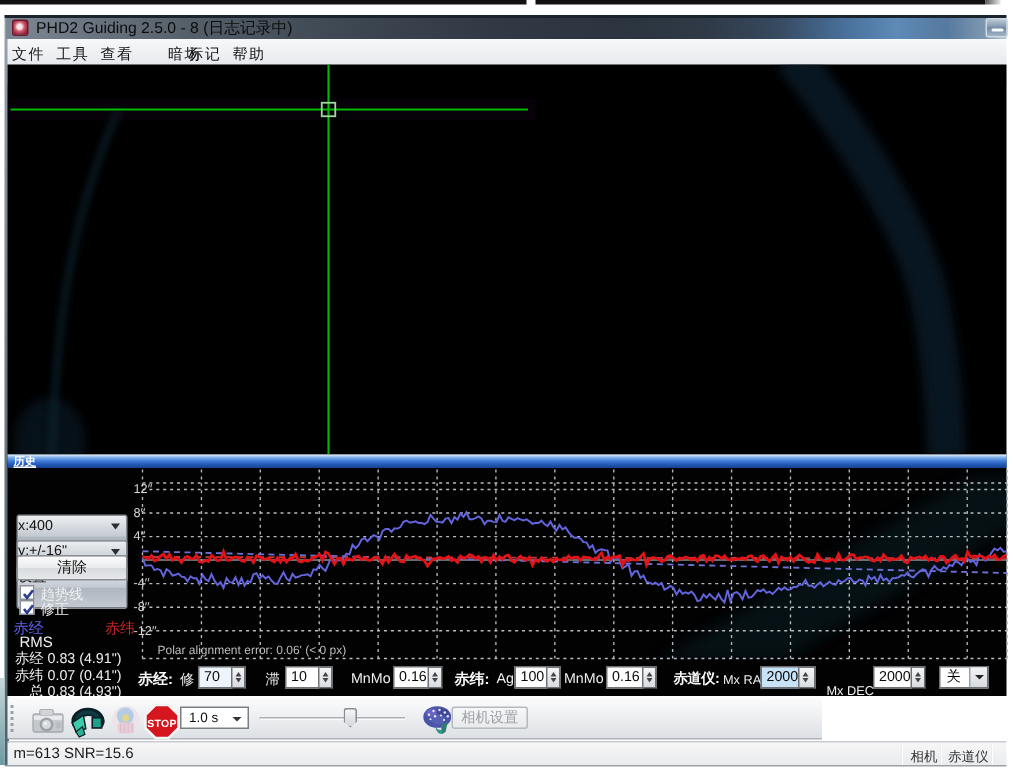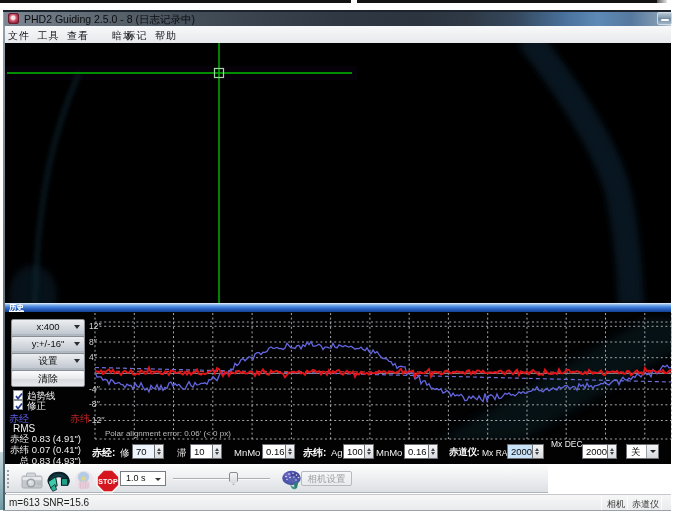--- a/index.html
+++ b/index.html
@@ -14,21 +14,21 @@
 #title-ic{left:4px;top:1px;width:11px;height:11px;border-radius:2px;background:radial-gradient(circle at 45% 42%,#f6e8ea 22%,#d05a70 45%,#93223c 78%);border:1px solid #6d1a2e;}
 #title-tx{left:20px;top:0;width:400px;height:14px;line-height:14px;font-size:10.5px;color:#0c0c0c;white-space:nowrap;}
 #minbtn{left:653px;top:0px;width:15px;height:13px;border:1px solid #cfd9e2;border-radius:2px;background:linear-gradient(#b9c9d6,#8298ab 45%,#718ba1 50%,#9fb4c6);}
 #minbtn div{left:3px;top:6px;width:8px;height:2px;background:#f6fafd;border-radius:1px;}
 #menubar{left:5px;top:26px;width:666px;height:31px;background:linear-gradient(#f7f8f9,#e3e6ea 70%,#d5d9de);border-bottom:1px solid #b8bdc4;}
 .mi{top:3px;font-size:10px;color:#16161a;letter-spacing:1px;}
 #imgarea{left:5px;top:43px;width:666px;height:260px;background:#000;}
 #hist{left:5px;top:303px;width:666px;height:161px;background:#020203;}
 #histcap{left:0;top:0;width:666px;height:8.5px;background:linear-gradient(#eaf3fc,#7fb0ea 22%,#3f7cd8 48%,#2158b4 75%,#154293);}
 #histcap span{position:absolute;left:4px;top:-0.5px;font-size:7.5px;font-weight:bold;color:#fff;line-height:9px;text-decoration:underline;}
-.dd{left:6px;width:74px;height:29px;border:1px solid #8a8f96;border-radius:2px;background:linear-gradient(#eceef0,#c4cad2 50%,#aeb6bf 52%,#c3cad2);color:#111;font-size:9.5px;text-align:center;line-height:13.5px;}
+.dd{left:6px;width:74px;height:29px;border:1px solid #8a8f96;border-radius:2px;background:linear-gradient(#eceef0,#c4cad2 50%,#aeb6bf 52%,#c3cad2);color:#111;font-size:9.5px;line-height:13.5px;margin-top:24px;}
 .dd i{position:absolute;right:4px;top:5px;width:0;height:0;border-left:3.5px solid transparent;border-right:3.5px solid transparent;border-top:4px solid #2a2e33;}
 #btnclear{left:6px;top:67px;width:74px;height:17px;border:1px solid #8a8f96;border-radius:2px;background:linear-gradient(#fcfcfc,#e8eaec 50%,#d8dbde 52%,#e6e8ea);color:#111;font-size:10px;text-align:center;line-height:15px;}
 .cb{left:8px;width:10px;height:10px;background:#fdfdfd;border:1px solid #8a8f96;}
 .cb svg{position:absolute;left:0;top:0;}
 .cblbl{left:22px;font-size:9.5px;color:#f2f2f2;}
 #lra{left:4px;top:108.5px;font-size:10px;color:#6060f0;}
 #ldec{left:65px;top:108.5px;font-size:10px;color:#c22525;}
 #lrms{left:8px;top:119.5px;font-size:10px;color:#f2f2f2;}
 .stat{left:0;width:76px;text-align:right;font-size:9.5px;color:#f0f0f0;white-space:nowrap;}
 #graphwrap{left:84px;top:17px;width:584px;height:121px;}
@@ -216,21 +216,21 @@
         <i></i>
         <b></b>
       </div>
     <div class="clbl" style="left:444px;font-size:9.5px;letter-spacing:-0.3px;">赤道仪:</div>
     <div class="clbl2" style="left:477px;font-size:8.5px;top:144.5px;">Mx RA</div>
     <div class="fld fldsel" style="left:502px;width:26px;">2000</div>
     <div class="spin" style="left:528px;width:11px;">
         <i></i>
         <b></b>
       </div>
-    <div class="clbl2" style="left:546px;font-size:8.5px;top:136px;">Mx DEC</div>
+    <div class="clbl2" style="left:546px;font-size:8.5px;top:152px;">Mx DEC</div>
     <div class="fld" style="left:577px;width:26px;">2000</div>
     <div class="spin" style="left:603px;">
         <i></i>
         <b></b>
       </div>
     <div id="offdd">关<i></i></div>
   </div>
 
   <div id="toolbar">
     <div id="grip"></div>

